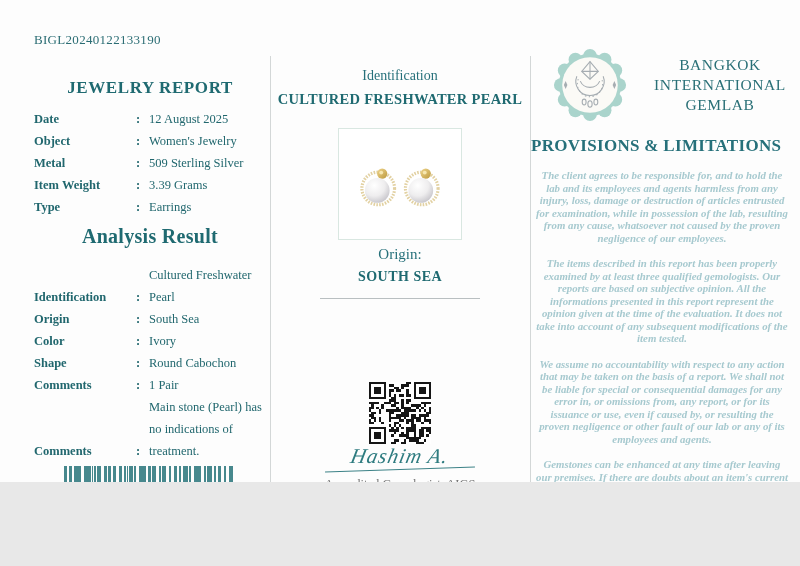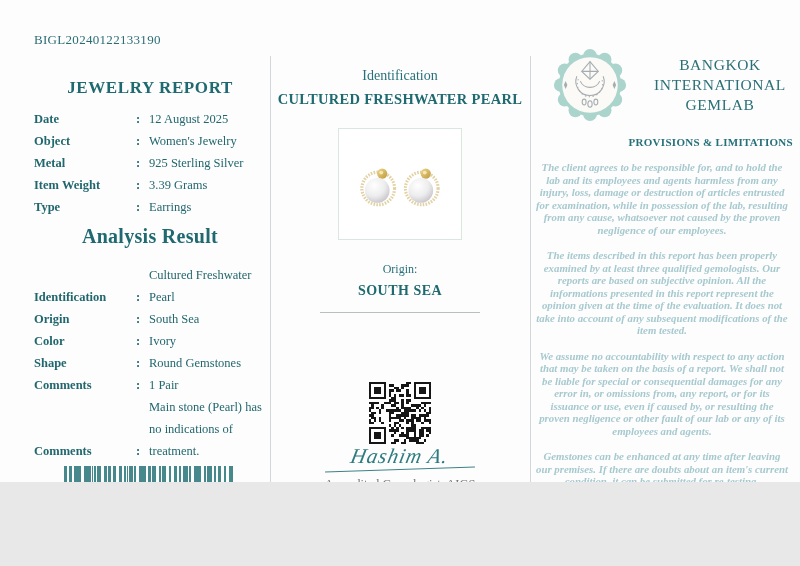--- a/index.html
+++ b/index.html
@@ -27,35 +27,35 @@
       repeating-linear-gradient(90deg,#47888d 0 1px,transparent 1px 7px),
       repeating-linear-gradient(90deg,#47888d 0 3px,transparent 3px 11px);
   }
   .barcode-text { margin-top:1px; text-align:center; font-family:"DejaVu Sans Mono",monospace; font-size:6.5px; letter-spacing:3.1px; color:#4a8e94; white-space:nowrap; }
 
   
   .col-mid { position:absolute; left:271px; top:68px; width:258px; text-align:center; color:#26707a; }
   .id-heading { font-size:14px; }
   .id-result { margin-top:7px; font-size:14.5px; font-weight:bold; color:#1f6a71; letter-spacing:0.3px; }
   .photo-box { margin:20px auto 0; width:124px; height:112px; background:#ffffff; border:1px solid #d9e7e1; display:flex; align-items:center; justify-content:center; }
-  .origin-label { margin-top:22px; font-size:12px; }
+  .origin-label { margin-top:6px; font-size:15px; }
   .origin-value { margin-top:6px; font-size:14px; font-weight:bold; color:#1f6a71; letter-spacing:0.5px; }
   .mid-hr { width:160px; border:none; border-top:1px solid #b9bfc1; margin:13px auto 0; }
   .qr-box { position:absolute; left:369px; top:382px; width:62px; height:62px; }
   .signature-block { position:absolute; left:316px; top:444px; width:168px; text-align:center; }
   .signature-name { display:inline-block; font-size:21px; font-style:italic; color:#2f7c80; transform:skewX(-12deg); letter-spacing:1px; }
   .signature-line { width:150px; margin:0 auto; border-bottom:1.4px solid #3c8287; transform:rotate(-2deg); }
   .signatory-title { margin-top:7px; font-size:12.5px; color:#737373; }
 
   
   .col-right { position:absolute; left:531px; top:46px; width:262px; }
   .lab-header { display:flex; align-items:center; gap:24px; padding:0 6px 0 20px; }
   .lab-logo { width:78px; height:78px; flex:none; }
   .lab-name { flex:1; text-align:center; font-size:15.5px; color:#2a7077; line-height:1.3; letter-spacing:0.6px; }
-  .provisions-title { margin-top:12px; text-align:right; font-size:11px; font-weight:bold; color:#26707a; letter-spacing:0.3px; }
+  .provisions-title { margin-top:12px; text-align:left; font-size:17px; font-weight:bold; color:#26707a; letter-spacing:0.3px; }
   .provision-p { margin:13px auto 0; width:254px; text-align:center; font-style:italic; font-weight:600; font-size:10.8px; line-height:12.5px; color:#a6c9cf; }
 </style>
 </head>
 <body>
 
 <div class="page">
 
   <div class="vdivider d1"></div>
   <div class="vdivider d2"></div>
 
@@ -70,21 +70,21 @@
           <span class="field-value">12 August 2025</span>
       </div>
       <div class="field-row">
         <span class="field-label">Object</span>
           <span class="field-colon">:</span>
           <span class="field-value">Women's Jewelry</span>
       </div>
       <div class="field-row">
         <span class="field-label">Metal</span>
           <span class="field-colon">:</span>
-          <span class="field-value">925 Sterling Silver</span>
+          <span class="field-value">509 Sterling Silver</span>
       </div>
       <div class="field-row">
         <span class="field-label">Item Weight</span>
           <span class="field-colon">:</span>
           <span class="field-value">3.39 Grams</span>
       </div>
       <div class="field-row">
         <span class="field-label">Type</span>
           <span class="field-colon">:</span>
           <span class="field-value">Earrings</span>
@@ -105,21 +105,21 @@
           <span class="field-value">South Sea</span>
       </div>
       <div class="field-row">
         <span class="field-label">Color</span>
           <span class="field-colon">:</span>
           <span class="field-value">Ivory</span>
       </div>
       <div class="field-row">
         <span class="field-label">Shape</span>
           <span class="field-colon">:</span>
-          <span class="field-value">Round Gemstones</span>
+          <span class="field-value">Round Cabochon</span>
       </div>
       <div class="field-row">
         <span class="field-label">Comments</span>
           <span class="field-colon">:</span>
           <span class="field-value">1 Pair</span>
       </div>
       <div class="field-row">
         <span class="field-label">Comments</span>
           <span class="field-colon">:</span>
           <span class="field-value">Main stone (Pearl) has no indications of treatment.</span>

